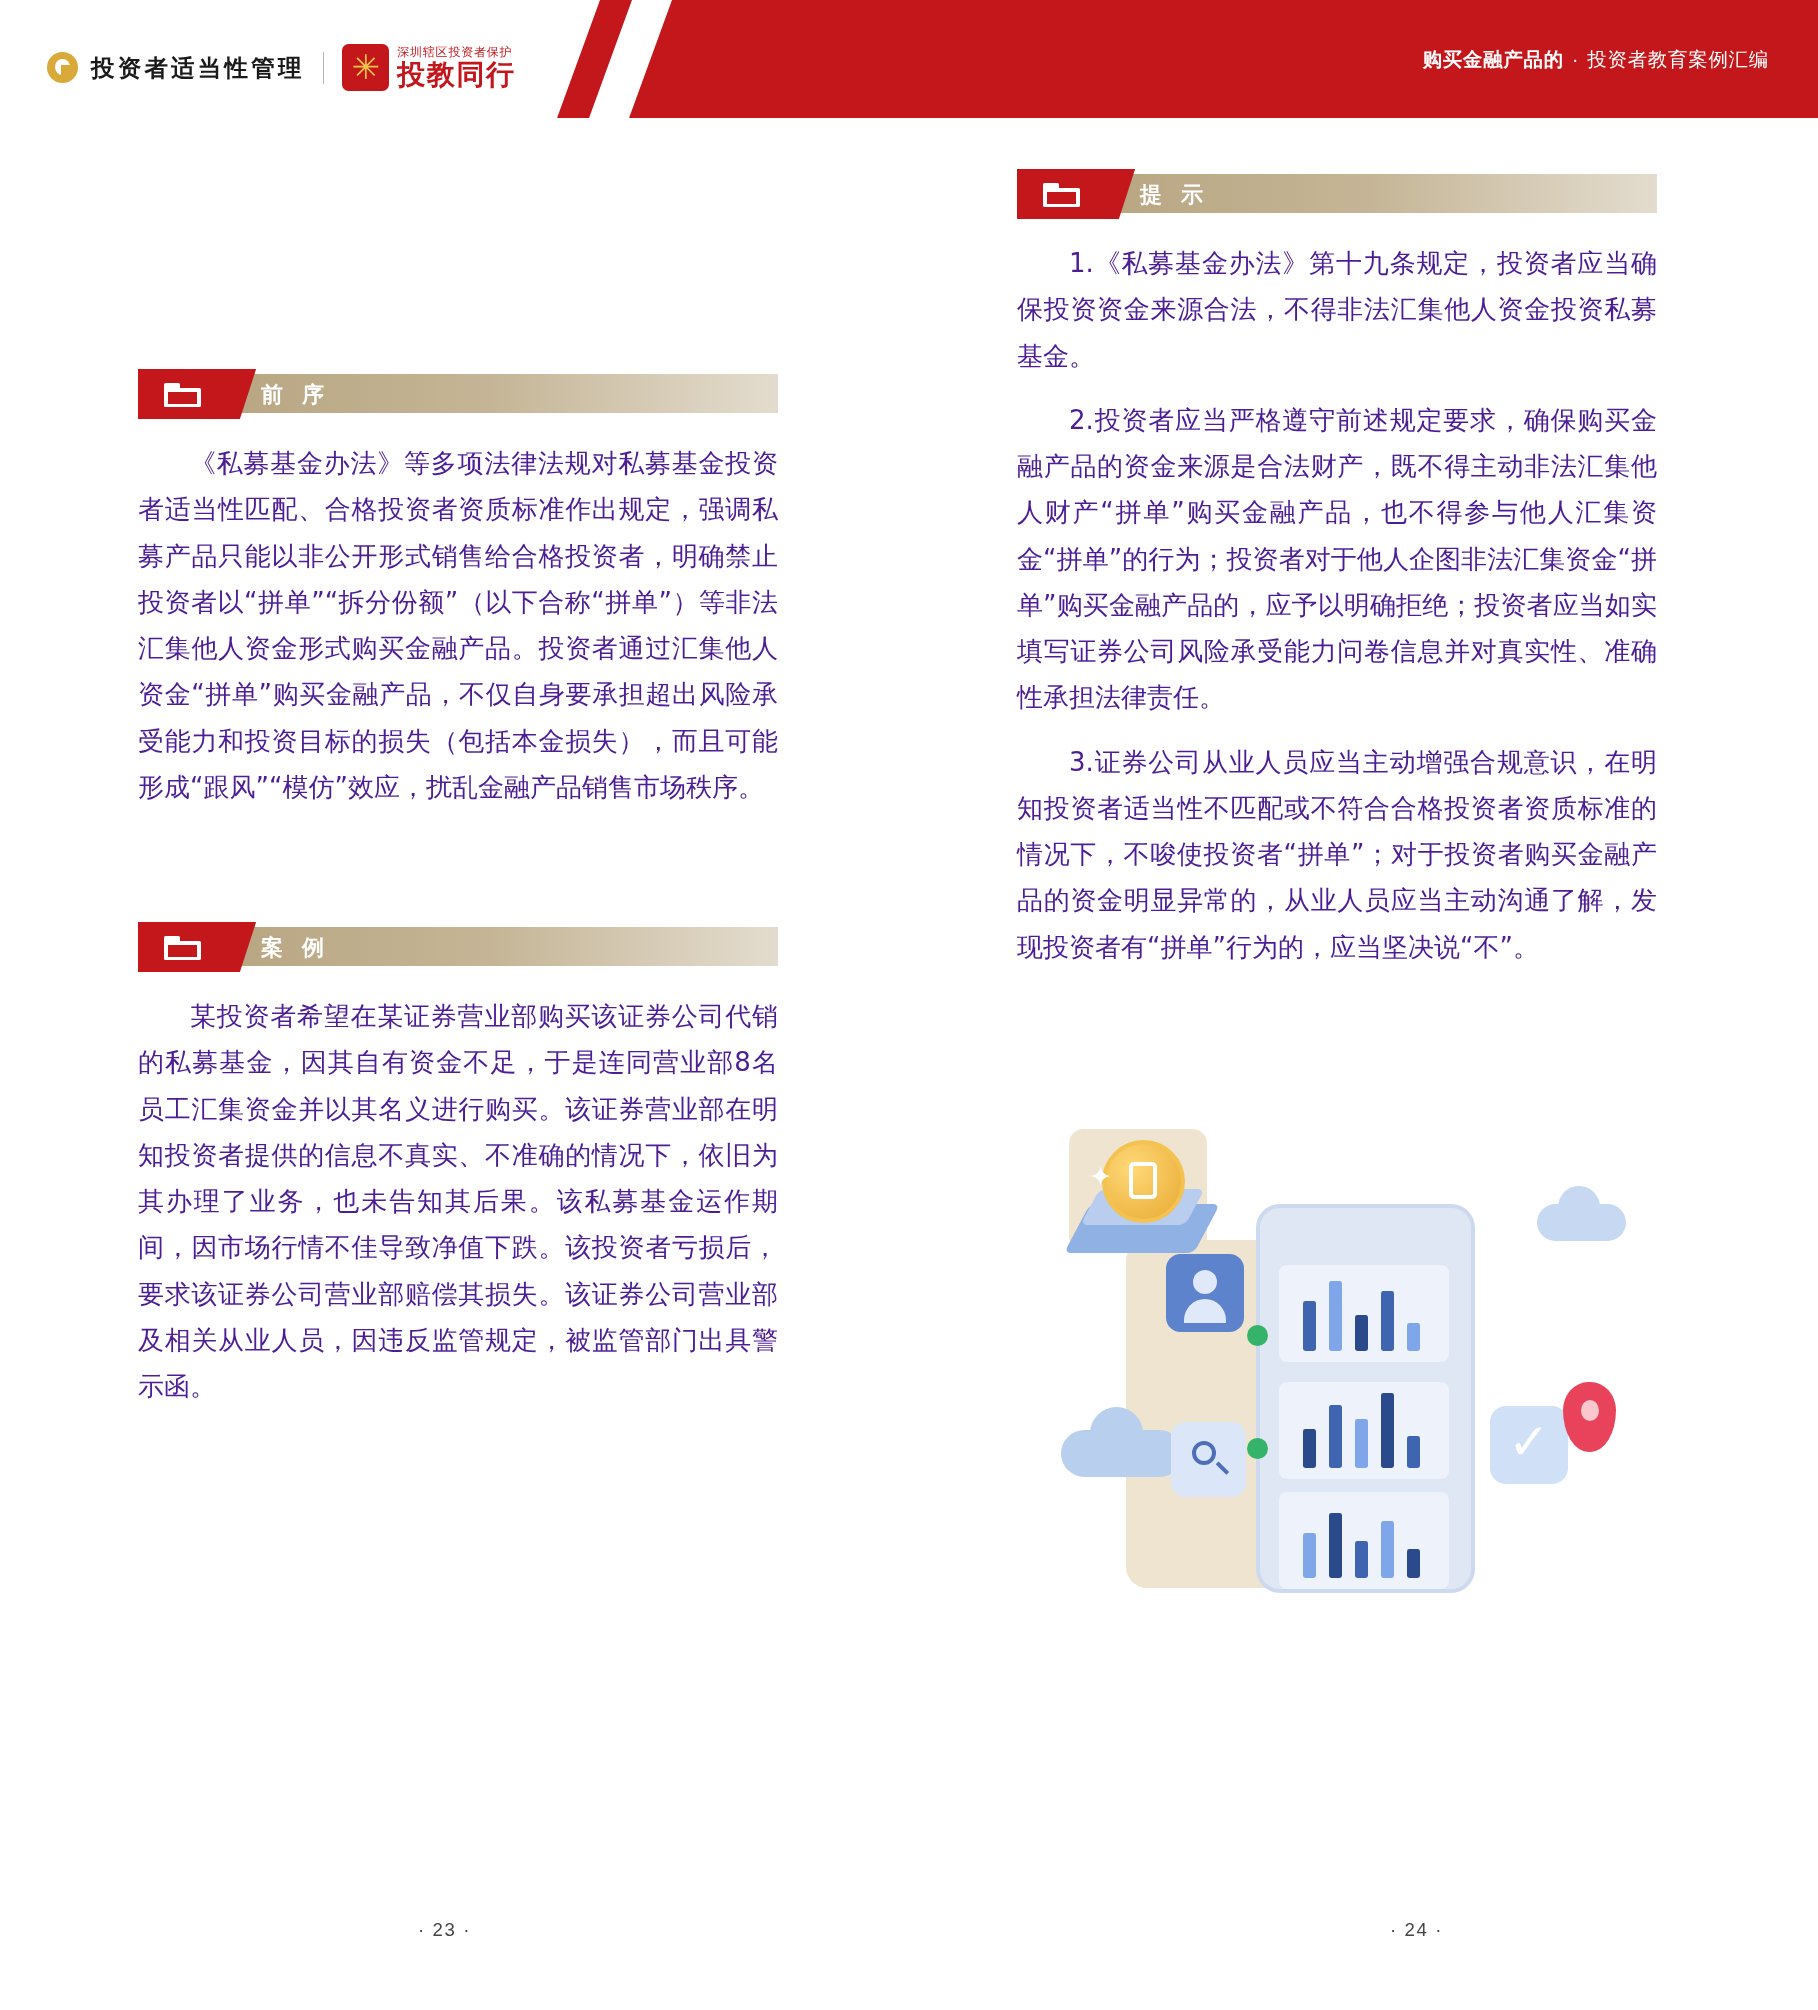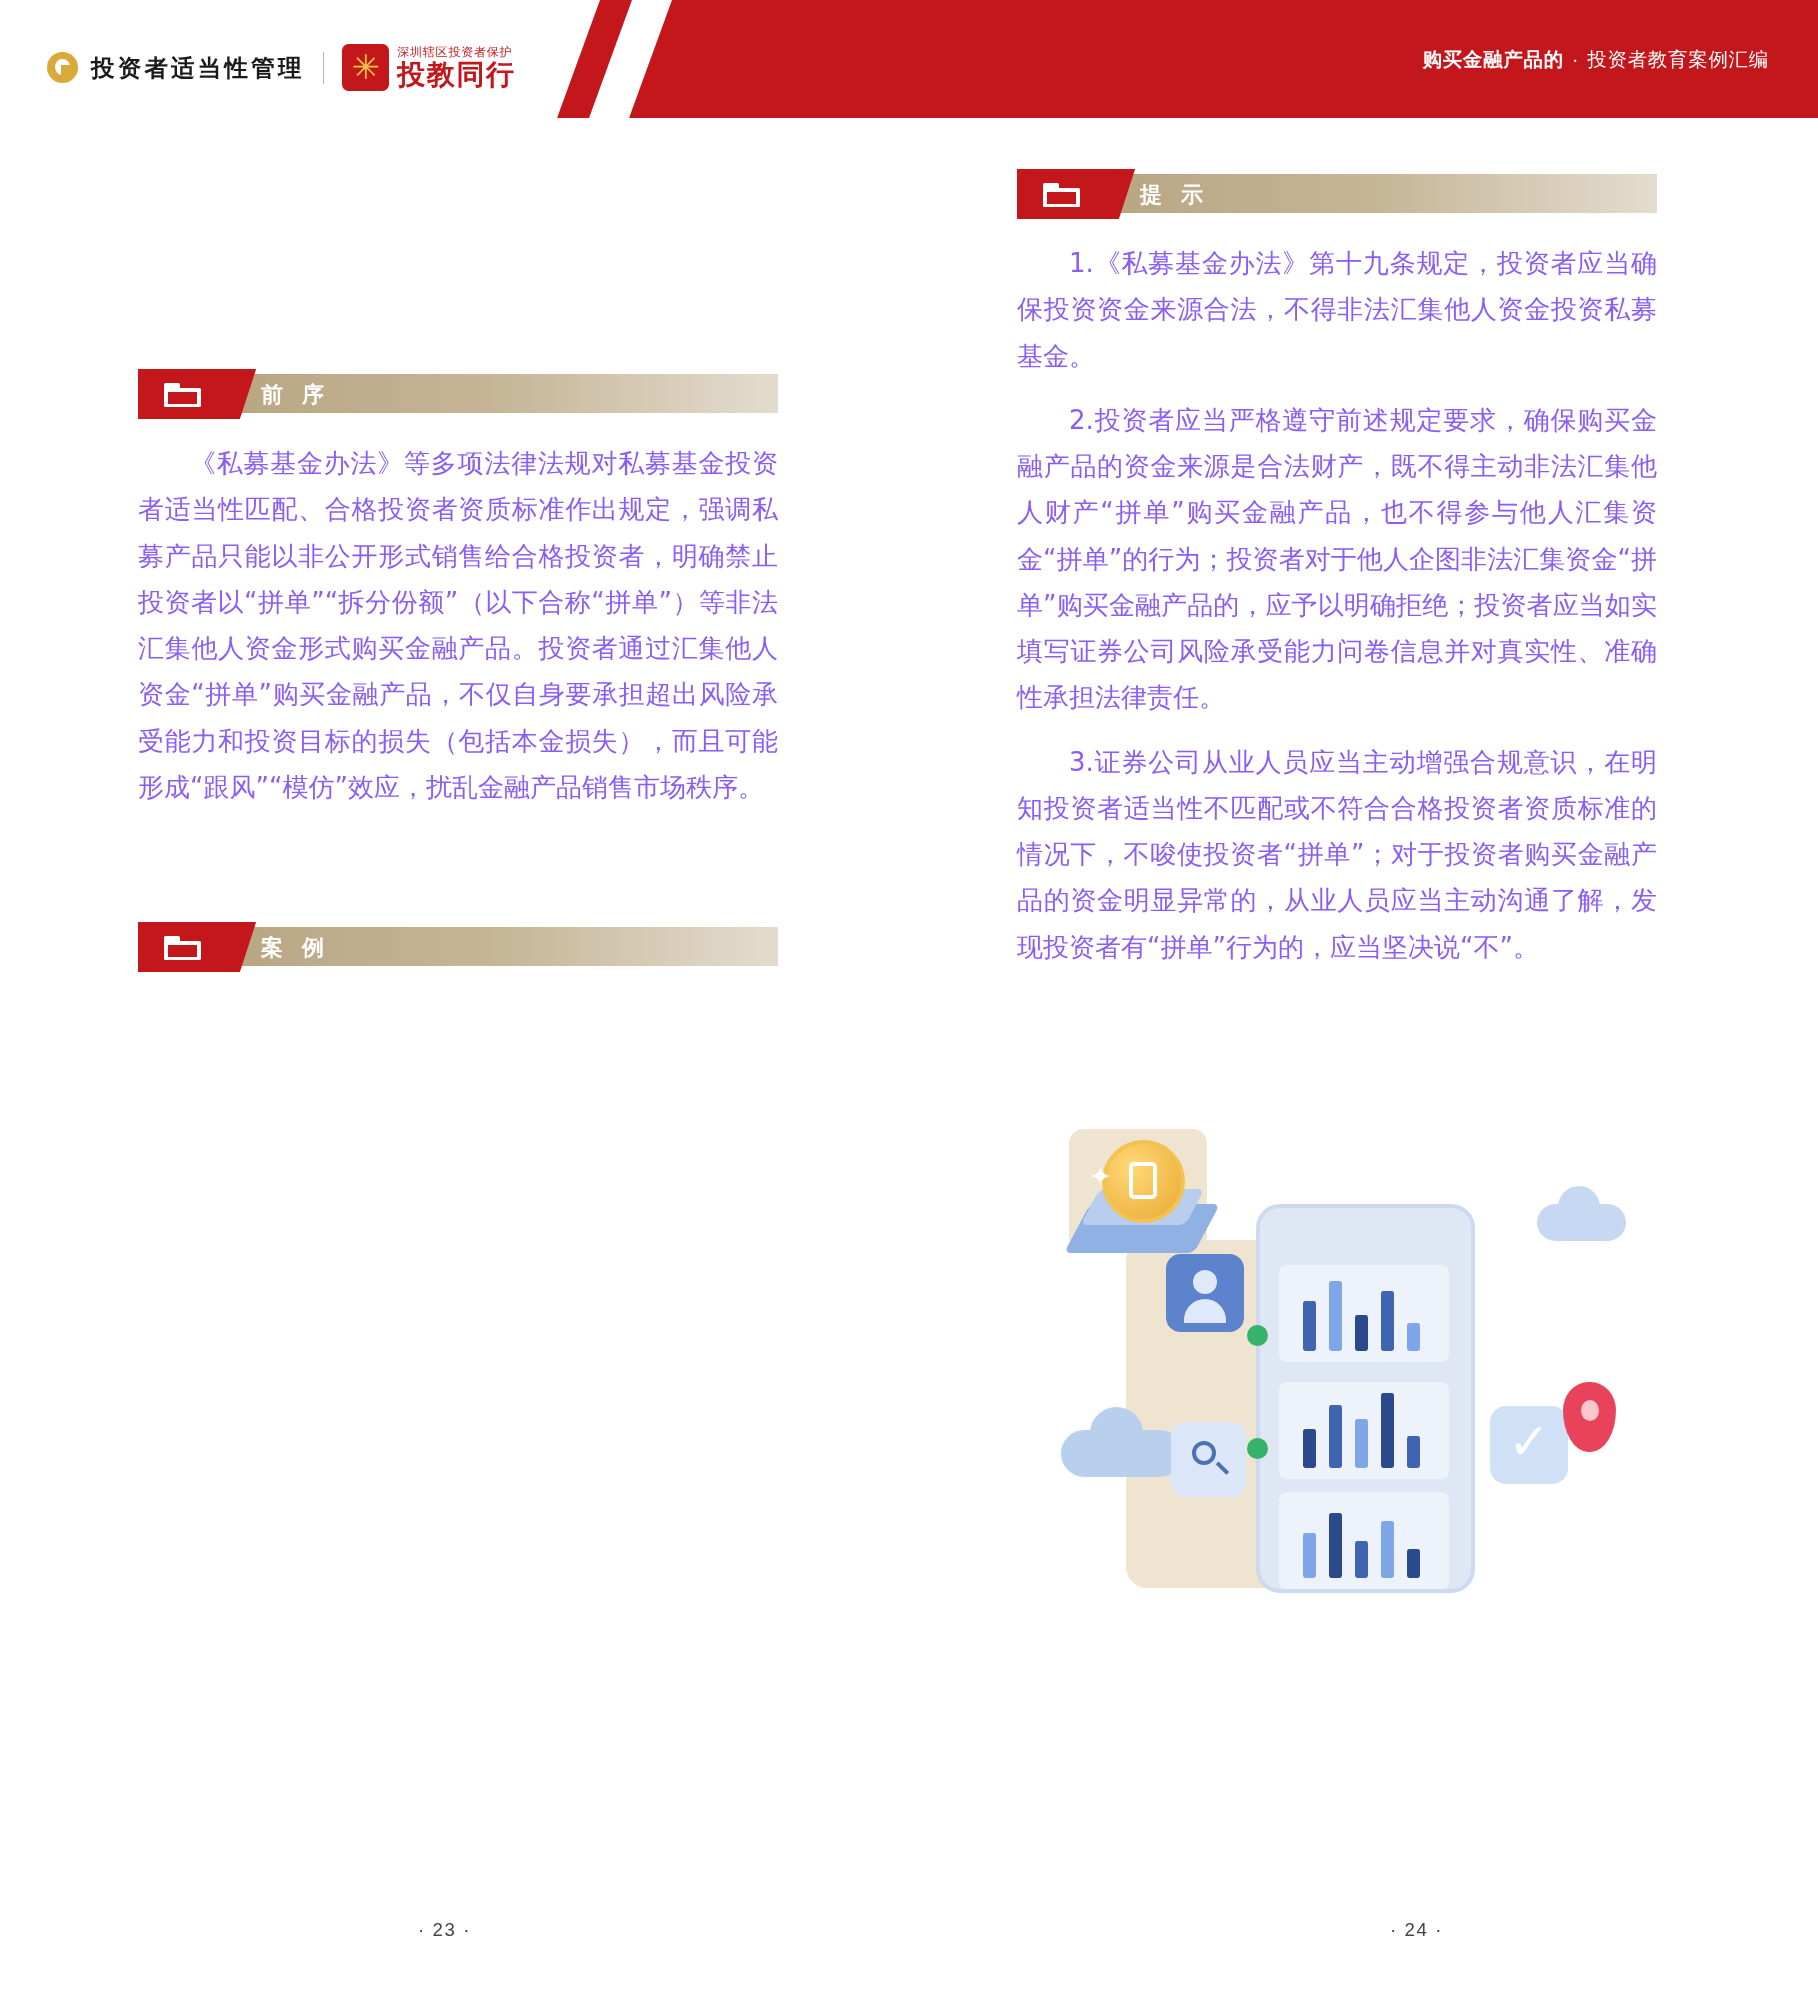--- a/index.html
+++ b/index.html
@@ -244,21 +244,21 @@
     font-size: 22px;
     font-weight: bold;
     color: #ffffff;
     letter-spacing: 6.5px;
     z-index: 3;
   }
 
   .para {
     font-size: 26px;
     line-height: 1.78;
-    color: #8b5cf6;
+    color: #4c1d95;
     text-align: justify;
     text-indent: 52px;
     margin: 0 0 18px 0;
     width: 640px;
     font-family: "DejaVu Sans", "Liberation Sans", sans-serif;
   }
 
   .block-preface { position: absolute; top: 251px; left: 0; width: 640px; }
   .block-case { position: absolute; top: 804px; left: 0; width: 640px; }
   .block-tips { position: absolute; top: 51px; left: 0; width: 640px; }
@@ -514,20 +514,21 @@
       <div class="sec">
         <div class="sec-bar"></div>
         <div class="sec-redtab"></div>
         <div class="folder-icon">
           <div class="f-tab"></div>
             <div class="f-body"></div>
             <div class="f-inner"></div>
         </div>
         <div class="sec-label">案 例</div>
       </div>
+      <p class="para">某投资者希望在某证券营业部购买该证券公司代销的私募基金，因其自有资金不足，于是连同营业部8名员工汇集资金并以其名义进行购买。该证券营业部在明知投资者提供的信息不真实、不准确的情况下，依旧为其办理了业务，也未告知其后果。该私募基金运作期间，因市场行情不佳导致净值下跌。该投资者亏损后，要求该证券公司营业部赔偿其损失。该证券公司营业部及相关从业人员，因违反监管规定，被监管部门出具警示函。</p>
     </div>
 
   </div>
 
   <div class="col col-right">
 
     <div class="block-tips">
       <div class="sec">
         <div class="sec-bar"></div>
         <div class="sec-redtab"></div>

